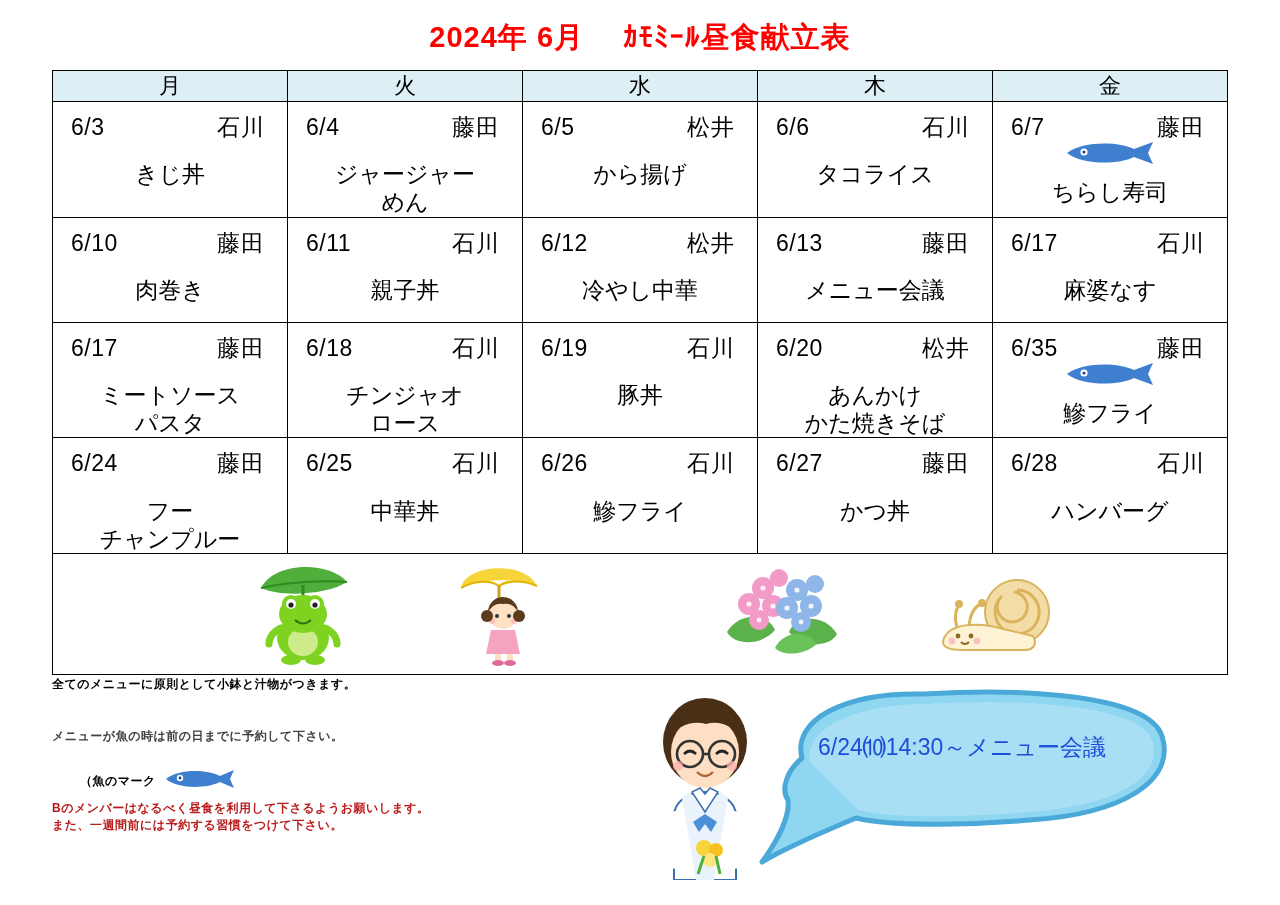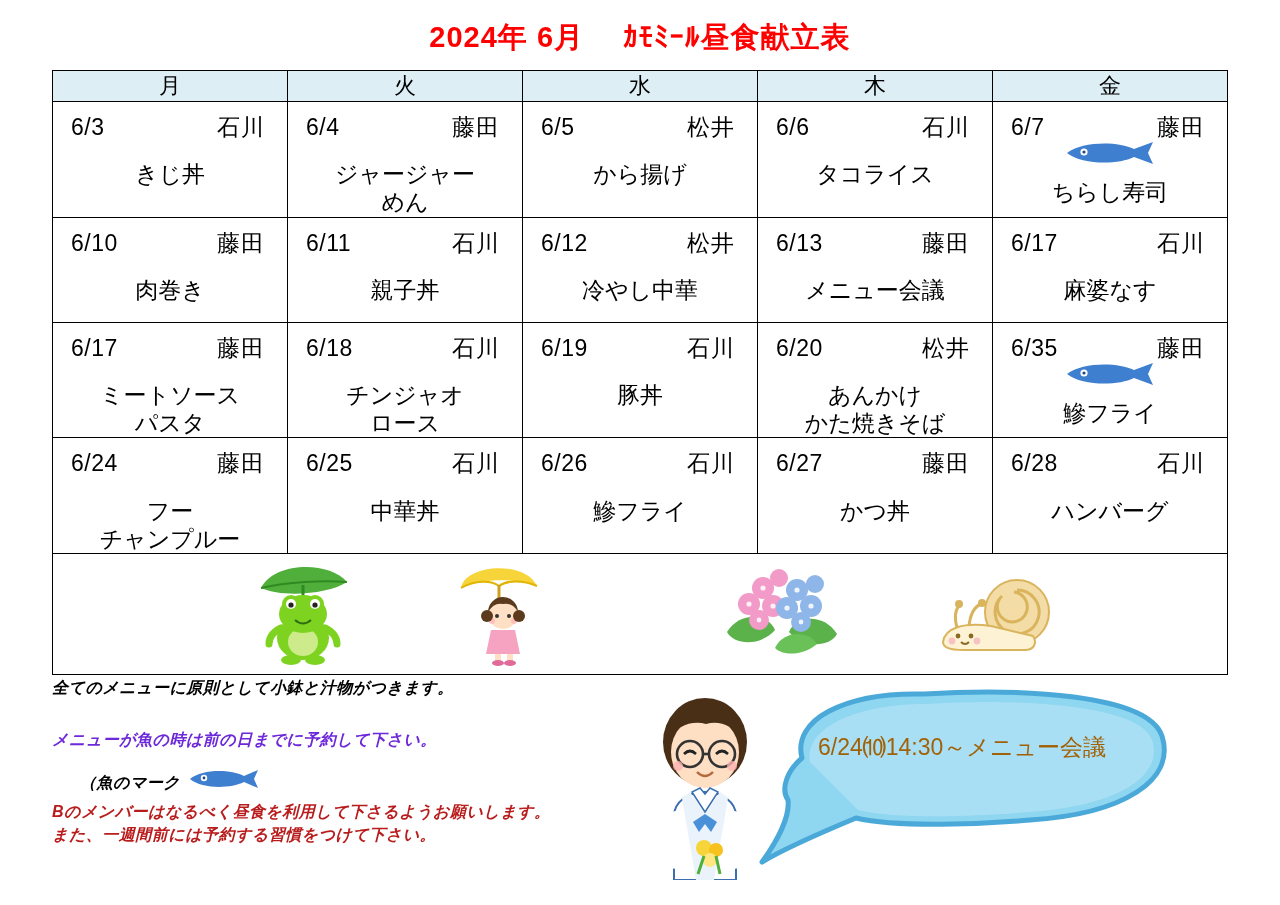--- a/index.html
+++ b/index.html
@@ -92,29 +92,28 @@
     width: 100%;
   }
   .deco {
     position: absolute;
     bottom: 2px;
   }
 
   
   .note {
     position: absolute;
-    font-size: 16px;
+    font-size: 12px;
     font-weight: bold;
     letter-spacing: 0.5px;
     white-space: pre-line;
     line-height: 1.45;
-    font-style: italic;
   }
   #note-1 { left: 52px; top: 676px; color: #000; }
-  #note-2 { left: 52px; top: 728px; color: #6d28d9; }
+  #note-2 { left: 52px; top: 728px; color: #404040; }
   #note-3 {
     left: 52px; top: 768px; color: #000;
     display: flex; align-items: center; white-space: nowrap; margin-left: 28px;
   }
   #note-3 .fish-inline { margin: 0 6px; }
   #note-red { left: 52px; top: 800px; color: #b91c1c; }
 
   
   #bubble-wrap {
     position: absolute;
@@ -123,21 +122,21 @@
     width: 432px;
     height: 190px;
   }
   #bubble-text {
     position: absolute;
     left: 14px;
     top: 48px;
     width: 400px;
     text-align: center;
     font-size: 23px;
-    color: #a16207;
+    color: #1d4ed8;
     white-space: nowrap;
   }
 
   
   #person {
     position: absolute;
     left: 640px;
     top: 690px;
     width: 130px;
     height: 190px;

